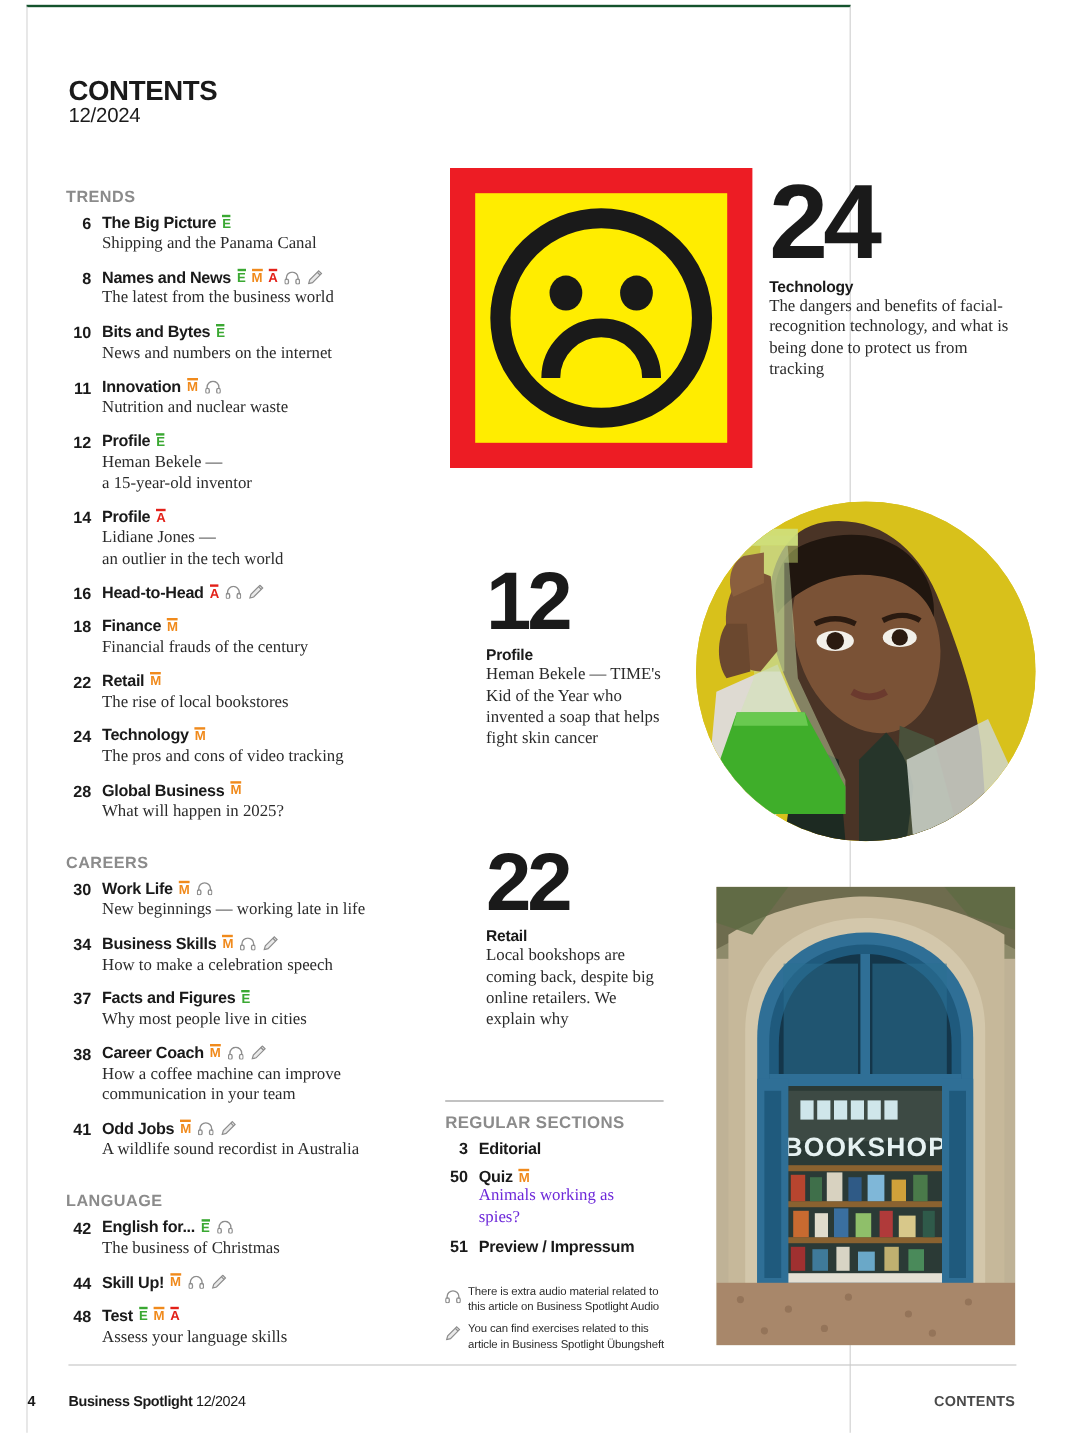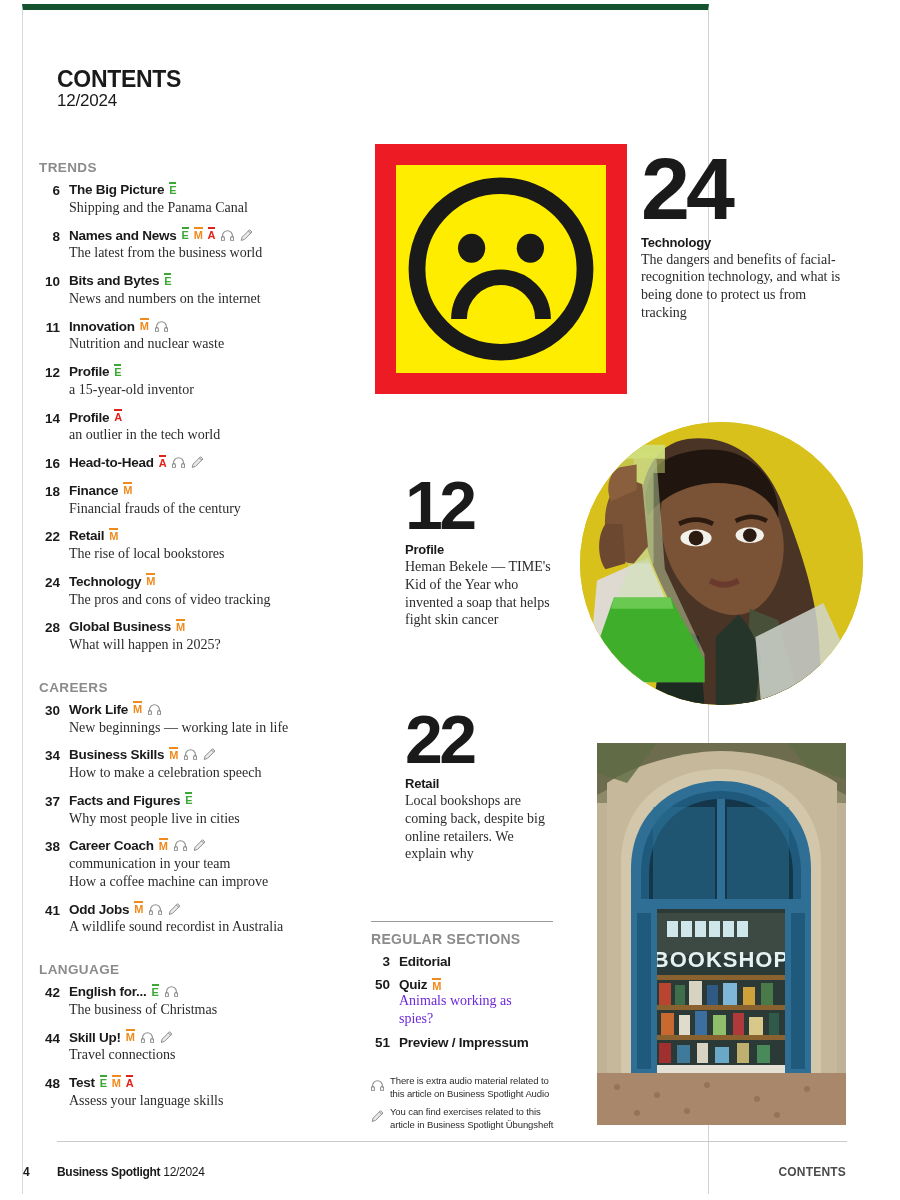--- a/index.html
+++ b/index.html
@@ -12,35 +12,35 @@
     overflow: hidden;
   }
 
   .page {
     position: absolute;
     left: 22px; top: 4px;
     width: 687px; height: 1190px;
     background: #fff;
     border-left: 1px solid #d8d8d8;
     border-right: 1px solid #d2d2d2;
-    border-top: 6px solid #14532d;
+    border-top: 2px solid #14532d;
   }
 
   
   .masthead { position: absolute; left: 34px; top: 57px; }
   .masthead-title {
     font-size: 23px; font-weight: bold; letter-spacing: -0.3px;
     color: #1a1a1a; line-height: 1.05;
   }
   .masthead-date {
     font-size: 17px; color: #1a1a1a; letter-spacing: -0.2px; line-height: 1.15;
   }
 
   
-  .left-col { position: absolute; left: 16px; top: 150px; width: 300px; }
+  .left-col { position: absolute; left: 32px; top: 150px; width: 300px; }
 
   .section-head {
     font-size: 13.5px; font-weight: bold; color: #8b8b8b;
     letter-spacing: 0.4px; margin-bottom: 7px;
   }
   .section-head.careers { margin-top: 26px; }
   .section-head.language { margin-top: 26px; }
 
   .entry { display: flex; margin-bottom: 11px; }
   .entry-page {
@@ -256,32 +256,34 @@
         </div>
       </div>
       <div class="entry">
         <div class="entry-page">12</div>
         <div class="entry-body">
           <div class="entry-title">
             <span>Profile</span>
             <span class="lvl lvl-E">E</span>
           </div>
           <div class="entry-desc">
+            <div>Heman Bekele —</div>
             <div>a 15-year-old inventor</div>
           </div>
         </div>
       </div>
       <div class="entry">
         <div class="entry-page">14</div>
         <div class="entry-body">
           <div class="entry-title">
             <span>Profile</span>
             <span class="lvl lvl-A">A</span>
           </div>
           <div class="entry-desc">
+            <div>Lidiane Jones —</div>
             <div>an outlier in the tech world</div>
           </div>
         </div>
       </div>
       <div class="entry">
         <div class="entry-page">16</div>
         <div class="entry-body">
           <div class="entry-title">
             <span>Head-to-Head</span>
             <span class="lvl lvl-A">A</span>
@@ -420,22 +422,22 @@
               </svg>
             </span>
             <span class="mic">
               <svg width="13" height="12" viewBox="0 0 13 12">
                 <path d="M9.6 0.7 11.9 3 4.4 10.5 1.2 11.4 2.1 8.2Z" fill="#e9e9e9" stroke="#8d8d8d" stroke-width="1"></path>
                 <path d="M8.4 1.9 10.7 4.2" stroke="#8d8d8d" stroke-width="1"></path>
               </svg>
             </span>
           </div>
           <div class="entry-desc">
+            <div>How a coffee machine can improve</div>
             <div>communication in your team</div>
-            <div>How a coffee machine can improve</div>
           </div>
         </div>
       </div>
       <div class="entry">
         <div class="entry-page">41</div>
         <div class="entry-body">
           <div class="entry-title">
             <span>Odd Jobs</span>
             <span class="lvl lvl-M">M</span>
             <span class="mic">
@@ -489,23 +491,20 @@
                 <rect x="0.4" y="6.6" width="3" height="4.2" rx="1.4" fill="none" stroke="#8d8d8d" stroke-width="1.1"></rect>
                 <rect x="9.6" y="6.6" width="3" height="4.2" rx="1.4" fill="none" stroke="#8d8d8d" stroke-width="1.1"></rect>
               </svg>
             </span>
             <span class="mic">
               <svg width="13" height="12" viewBox="0 0 13 12">
                 <path d="M9.6 0.7 11.9 3 4.4 10.5 1.2 11.4 2.1 8.2Z" fill="#e9e9e9" stroke="#8d8d8d" stroke-width="1"></path>
                 <path d="M8.4 1.9 10.7 4.2" stroke="#8d8d8d" stroke-width="1"></path>
               </svg>
             </span>
-          </div>
-          <div class="entry-desc">
-            <div>Travel connections</div>
           </div>
         </div>
       </div>
       <div class="entry">
         <div class="entry-page">48</div>
         <div class="entry-body">
           <div class="entry-title">
             <span>Test</span>
             <span class="lvl lvl-E">E</span>
             <span class="lvl lvl-M">M</span>

